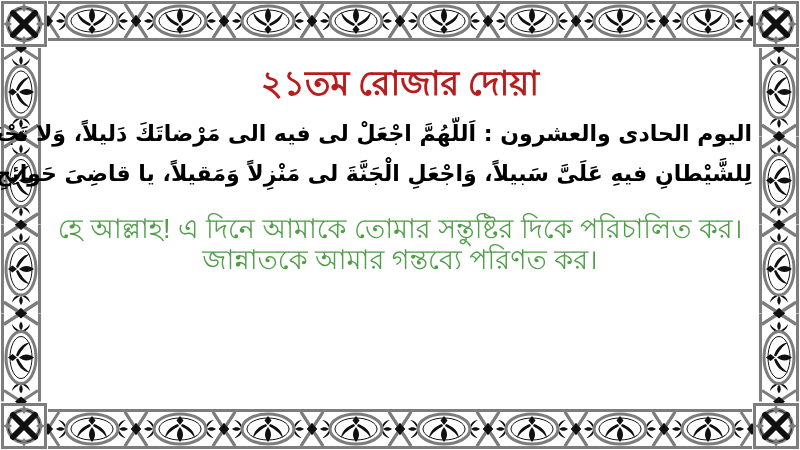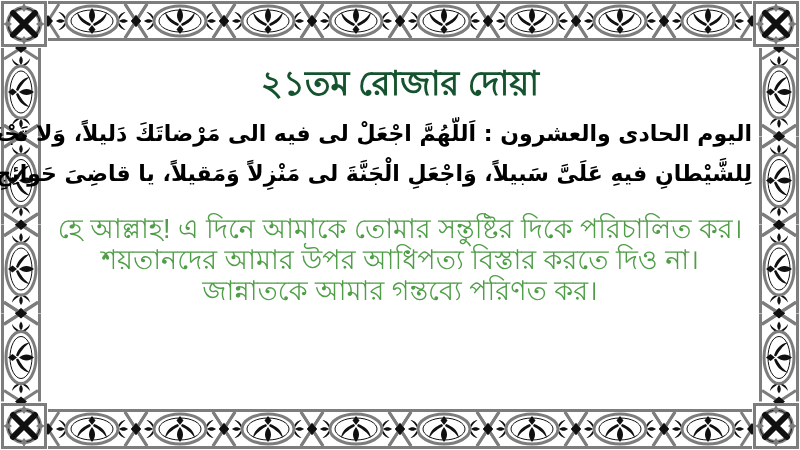--- a/index.html
+++ b/index.html
@@ -30,21 +30,21 @@
     right: 48px;
     top: 48px;
     bottom: 48px;
     text-align: center;
   }
   .title {
     margin: 14px 0 0 0;
     font-size: 34px;
     line-height: 44px;
     font-weight: bold;
-    color: #14532d;
+    color: #b91c1c;
     font-family: "Liberation Serif", "DejaVu Serif", serif;
   }
   .arabic {
     margin-top: 8px;
     direction: rtl;
     color: #000000;
     font-size: 22px;
     line-height: 40px;
     font-weight: bold;
     font-family: "DejaVu Sans", "Liberation Serif", serif;
@@ -146,18 +146,17 @@
 
     <h1 class="title">২১তম রোজার দোয়া</h1>
 
     <div class="arabic">
       <div class="line">اليوم الحادى والعشرون : اَللّهُمَّ اجْعَلْ لى فيه الى مَرْضاتَكَ دَليلاً، وَلا تَجْعَلْ</div>
       <div class="line">لِلشَّيْطانِ فيهِ عَلَىَّ سَبيلاً، وَاجْعَلِ الْجَنَّةَ لى مَنْزِلاً وَمَقيلاً، يا قاضِىَ حَوائِجِ الطّالِبينَ</div>
     </div>
 
     <div class="bengali">
       <div class="line">হে আল্লাহ! এ দিনে আমাকে তোমার সন্তুষ্টির দিকে পরিচালিত কর।</div>
-      <div class="line">শয়তানদের আমার উপর আধিপত্য বিস্তার করতে দিও না।</div>
       <div class="line">জান্নাতকে আমার গন্তব্যে পরিণত কর।</div>
     </div>
 
   </div>
 </div>
 
 </body></html>

